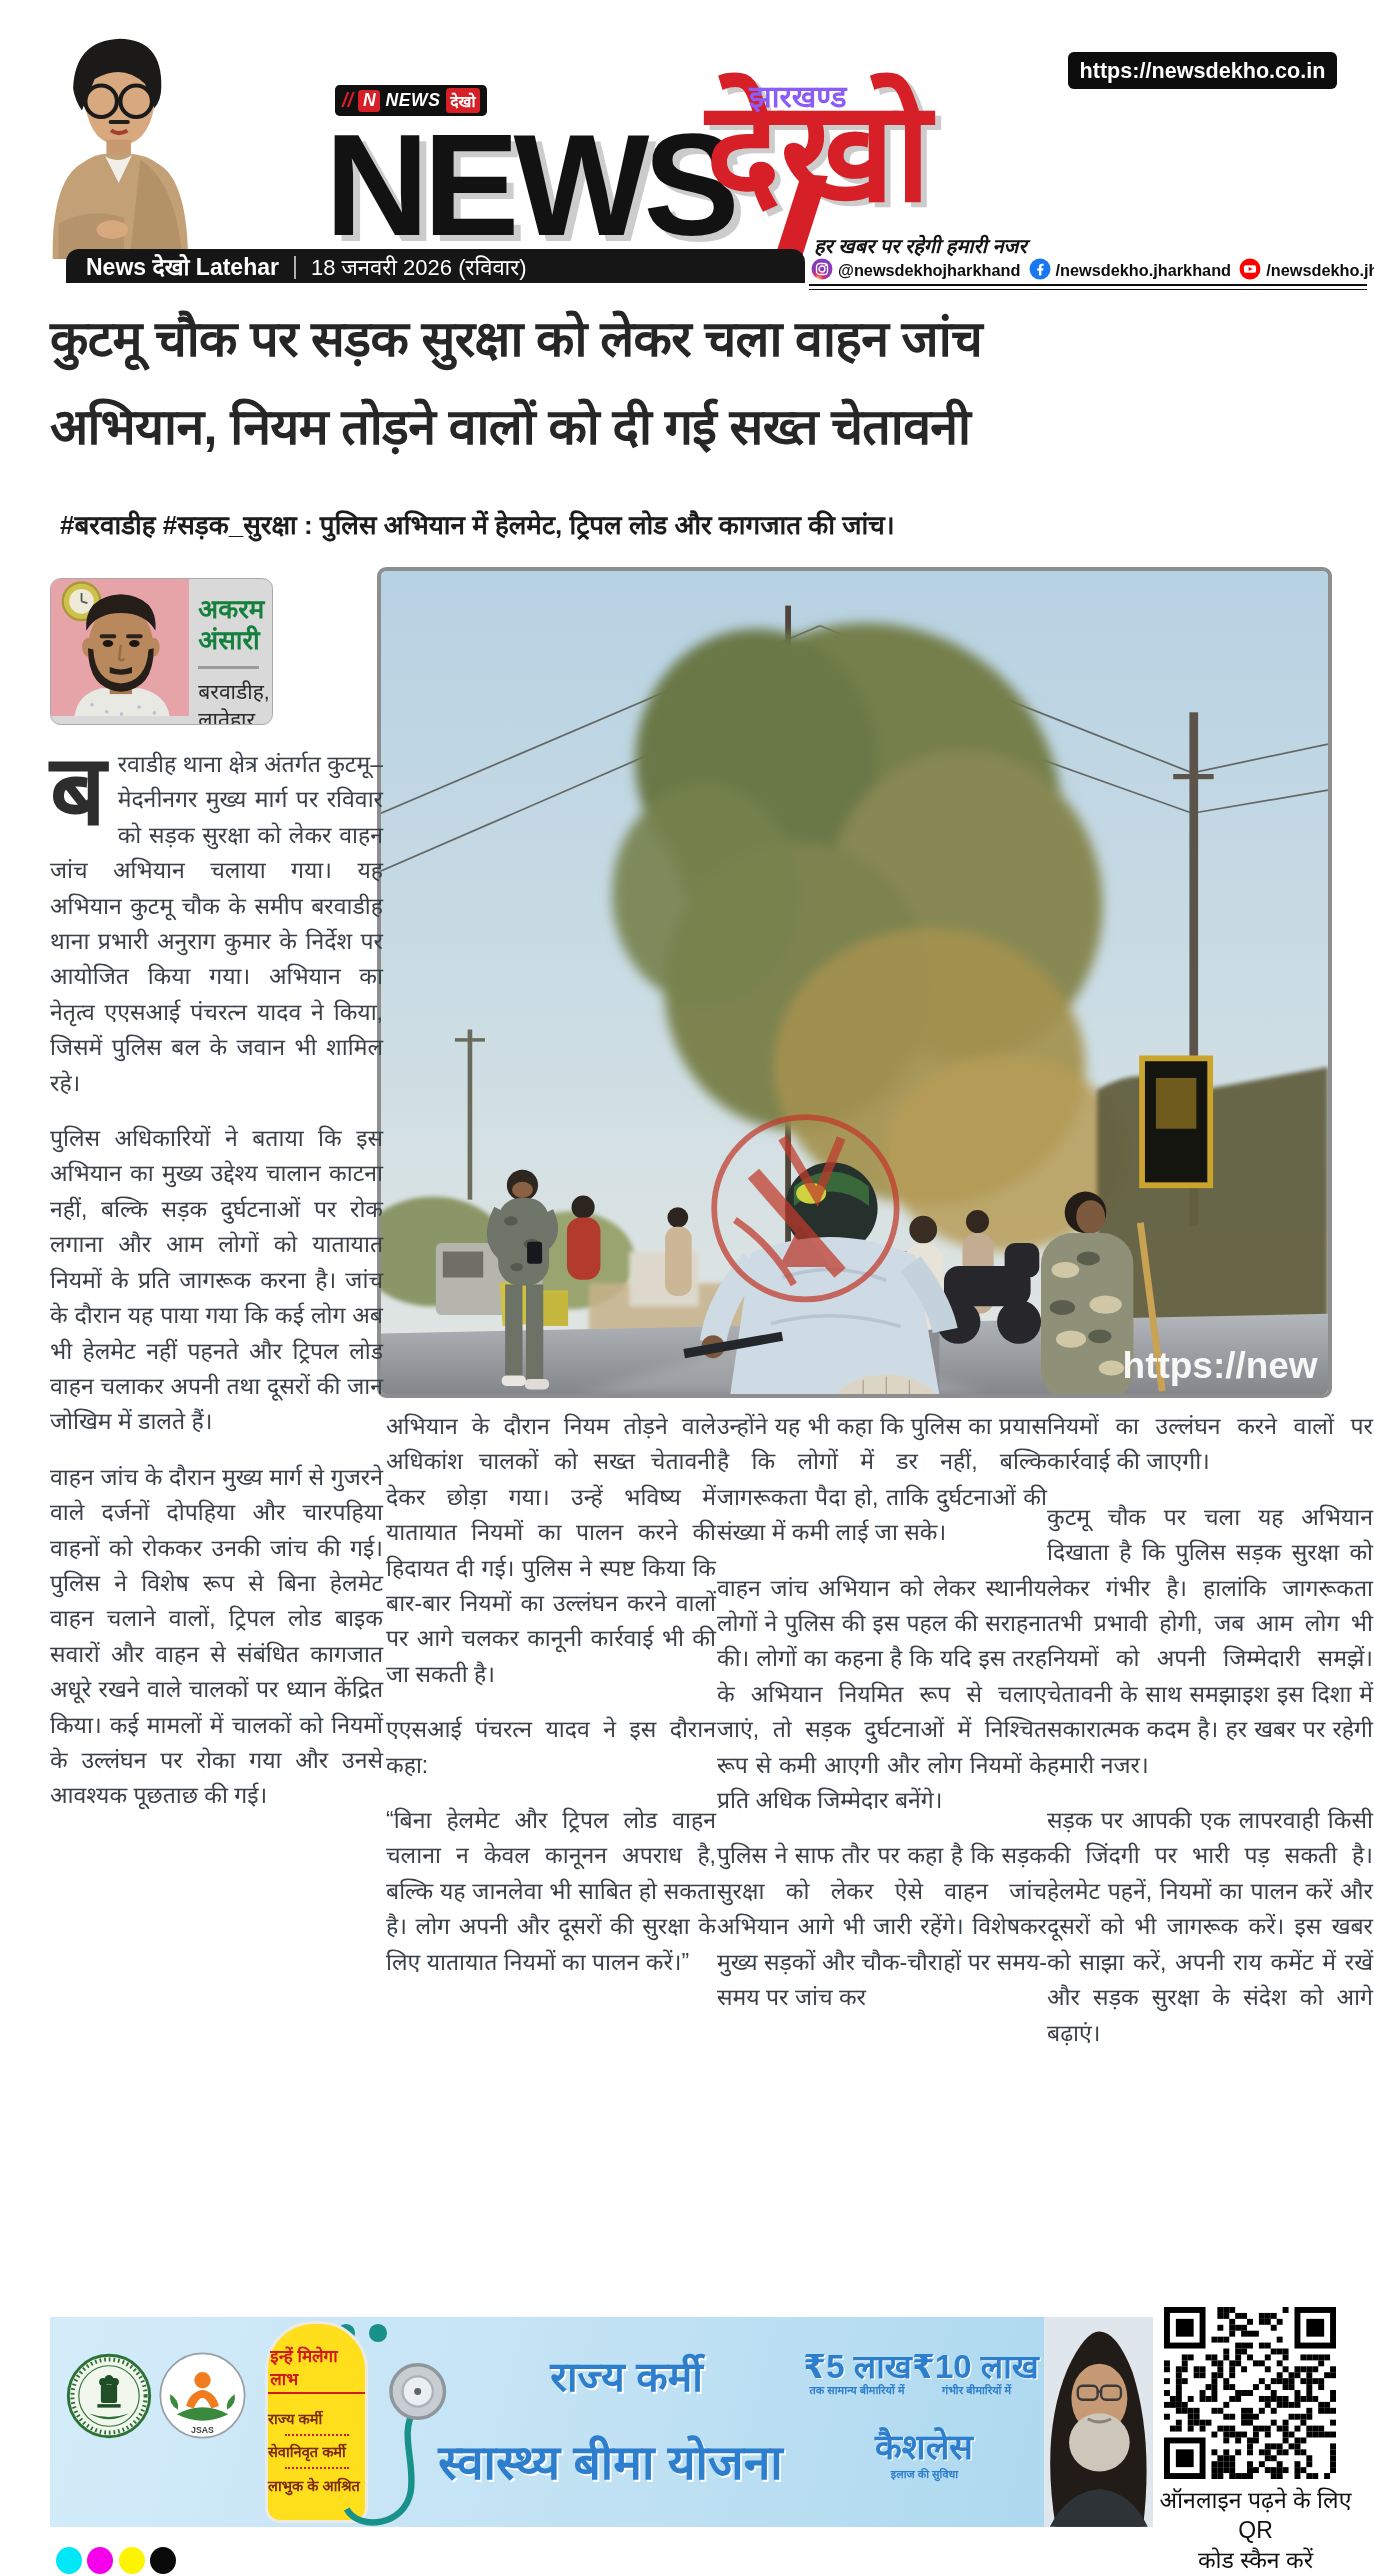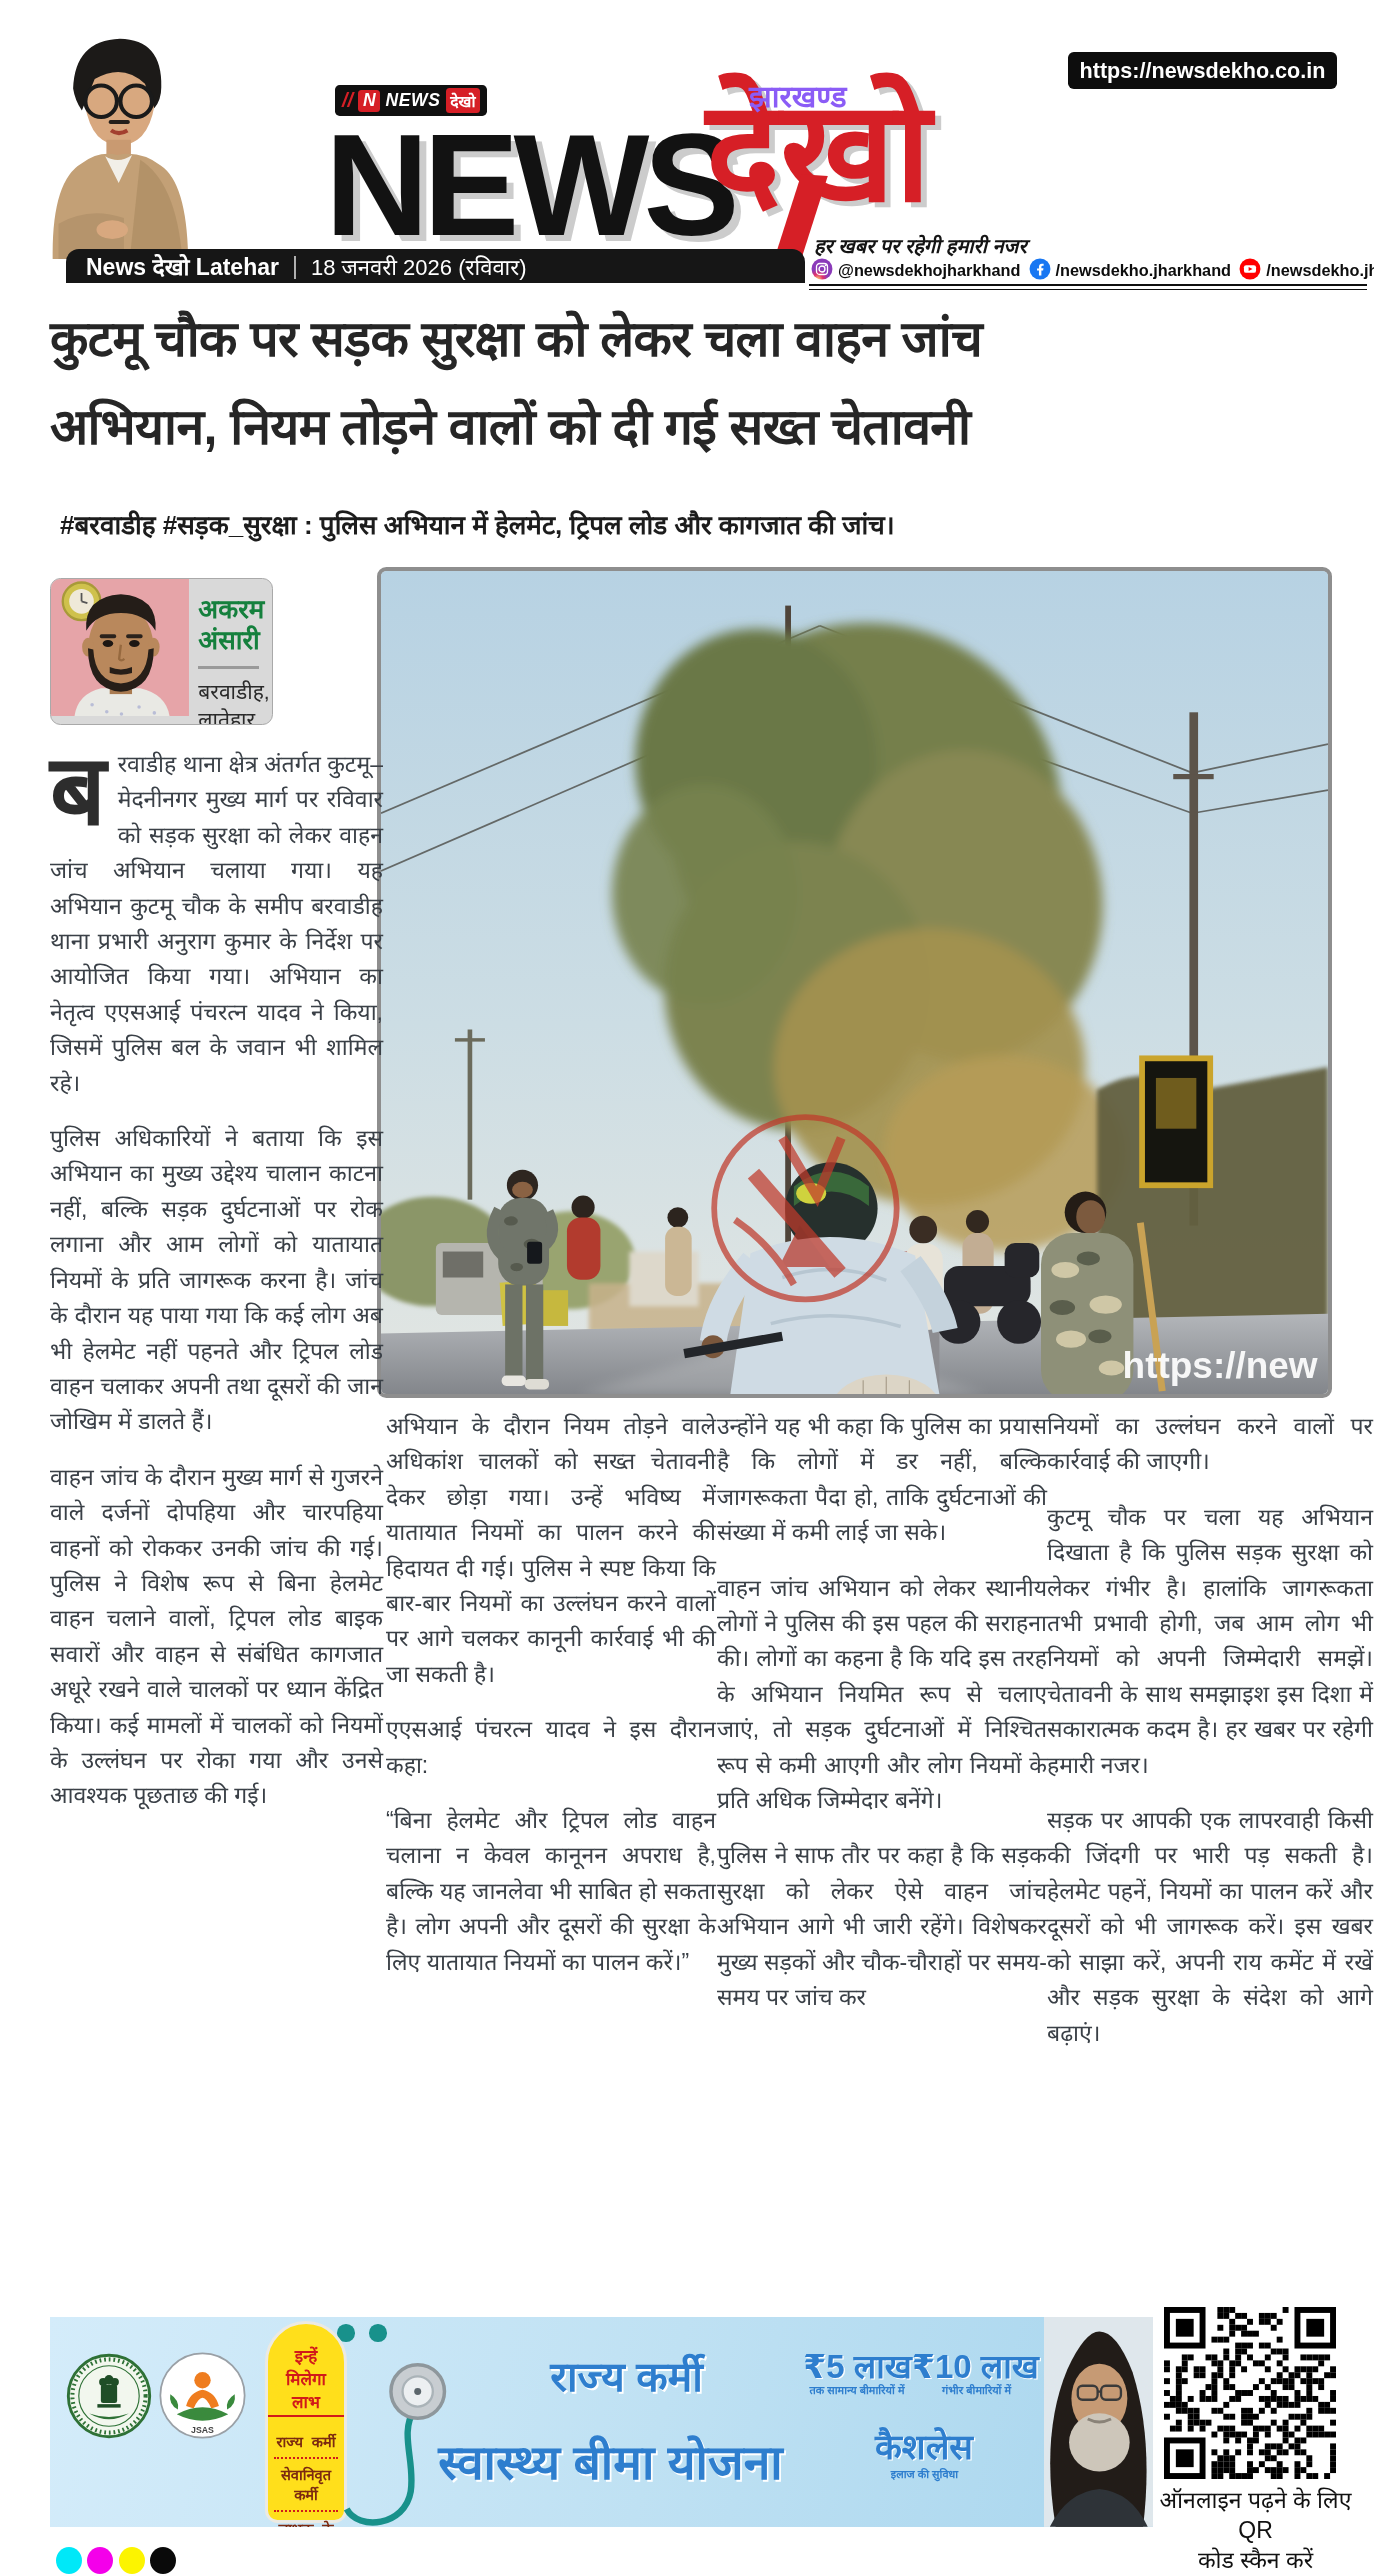--- a/index.html
+++ b/index.html
@@ -65,22 +65,22 @@
   .col4{left:1047px;top:1409px;width:326px;}
   .dropcap{float:left;font-size:98px;line-height:0.74;font-weight:bold;color:#2d2d2d;padding:7px 11.7px 0 0;}
   .quote{margin-left:54px;}
 
   
   .ad-banner{left:50px;top:2317px;width:1103px;height:210px;
              background:linear-gradient(105deg,#d4ecfa 0%,#bfe1f3 55%,#a9d6ee 100%);overflow:hidden;}
   .ad-banner .abs{position:absolute;}
   .ad-seal1{left:16.3px;top:36px;width:86px;height:86px;}
   .ad-seal2{left:108px;top:34px;width:89px;height:89px;}
-  .ad-yellow{left:215px;top:3.5px;width:82px;height:202px;background:#ffdf1b;border:3.5px solid #eceae2;
-             border-radius:49px 49px 15px 15px;box-sizing:border-box;text-align:center;padding-top:20px;font-family:Liberation Mono, monospace;}
+  .ad-yellow{left:215px;top:3.5px;width:103px;height:202px;background:#ffdf1b;border:3.5px solid #eceae2;
+             border-radius:49px 49px 15px 15px;box-sizing:border-box;text-align:left;padding-top:20px;}
   .ad-benefit-header{font-size:17px;font-weight:bold;color:#d11a1a;border-bottom:2.3px solid #d11a1a;
                      display:inline-block;padding:0 2.3px 2.3px 2.3px;margin-bottom:8.2px;}
   .ad-benefit-item{font-size:14.6px;font-weight:bold;color:#7c2a10;padding:5.8px 0;}
   .ad-dotline{border-top:2.3px dotted #d11a1a;width:64px;margin:0 auto;}
   .ad-ear{width:17.5px;height:17.5px;border-radius:50%;background:#18918b;}
   .ear1{left:287px;top:7px;} .ear2{left:319px;top:7px;}
   .ad-steth{left:192px;top:0;width:256px;height:210px;}
   .ad-title-top{left:466px;top:30px;width:221px;text-align:center;font-size:41px;font-weight:bold;
                 color:#2e7ece;text-shadow:1.7px 1.7px 0 #ffffff;}
   .ad-title-main{left:351px;top:111px;width:419px;text-align:center;font-size:48px;font-weight:bold;

